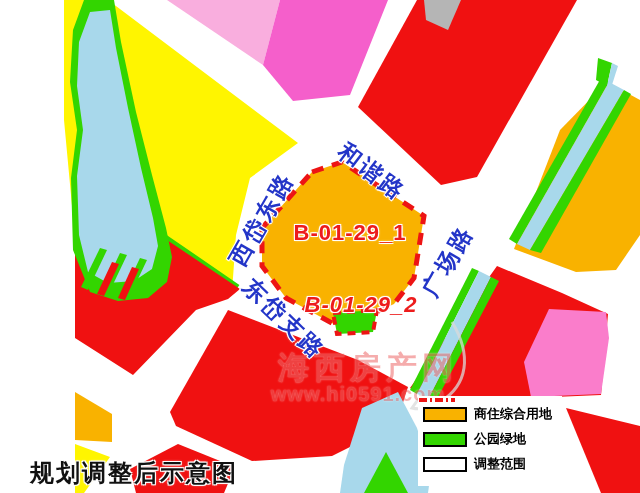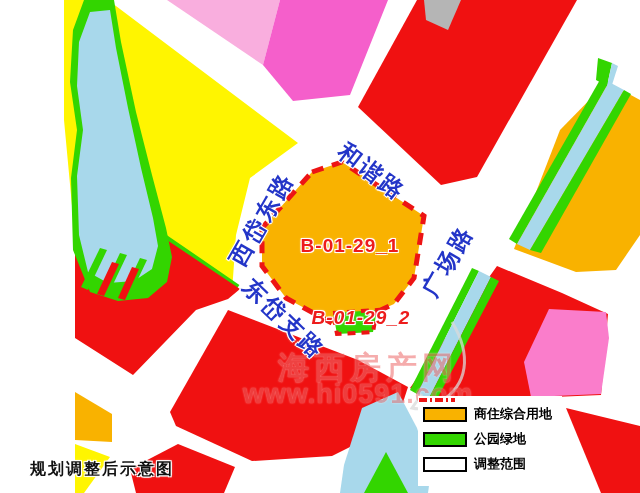--- a/index.html
+++ b/index.html
@@ -11,25 +11,25 @@
   .f-water{fill:var(--c-water-blue);} .f-orange{fill:var(--c-orange);}
   .f-lightpink{fill:var(--c-light-pink);} .f-magenta{fill:var(--c-magenta);}
   .f-pink{fill:var(--c-pink);} .f-gray{fill:var(--c-gray);}
   .boundary{fill:var(--c-orange);stroke:var(--c-boundary-red);stroke-width:5;stroke-dasharray:12 9;}
   .boundary2{fill:var(--c-green);stroke:var(--c-boundary-red);stroke-width:4;stroke-dasharray:8 6;}
   .green-line{fill:none;stroke:var(--c-green);stroke-width:5;}
   .swoosh{fill:none;stroke:#d9d9d9;stroke-width:3;opacity:.75;}
   .lbl{position:absolute;font-weight:bold;white-space:nowrap;line-height:1;}
   .halo{text-shadow:-1px -1px 0 #fff,1px -1px 0 #fff,-1px 1px 0 #fff,1px 1px 0 #fff,0 0 3px #fff;}
   .road{color:var(--c-road-label-blue);font-size:23px;letter-spacing:3px;}
-  .parcel{color:var(--c-parcel-label-red);font-size:19px;letter-spacing:1px;margin-top:12px;}
-  .title{color:var(--c-title-black);font-size:16px;letter-spacing:2px;}
+  .parcel{color:var(--c-parcel-label-red);font-size:22px;letter-spacing:1px;}
+  .title{color:var(--c-title-black);font-size:24px;letter-spacing:2px;}
   .wm-name{color:var(--c-watermark-red);font-size:31px;letter-spacing:5px;opacity:.55;
            text-shadow:0 0 2px #fff;}
-  .wm-url{color:var(--c-watermark-red);font-size:27px;letter-spacing:1px;opacity:.5;
+  .wm-url{color:var(--c-watermark-red);font-size:20px;letter-spacing:1px;opacity:.5;
           text-shadow:0 0 2px #fff;}
   .legend{position:absolute;left:418px;top:396px;width:144px;height:90px;background:#fff;
           box-sizing:border-box;padding:9px 0 0 5px;}
   .legend-row{display:flex;align-items:center;gap:7px;margin-bottom:7px;text-align:right;}
   .swatch{width:40px;height:11px;border:2px solid #000;flex:0 0 auto;background:#fff;}
   .sw-orange{background:var(--c-orange);} .sw-green{background:var(--c-green);}
   .sw-dash{display:flex;align-items:center;justify-content:center;}
   .legend-label{font-size:13px;font-weight:bold;color:#000;}
 </style>
 </head>

